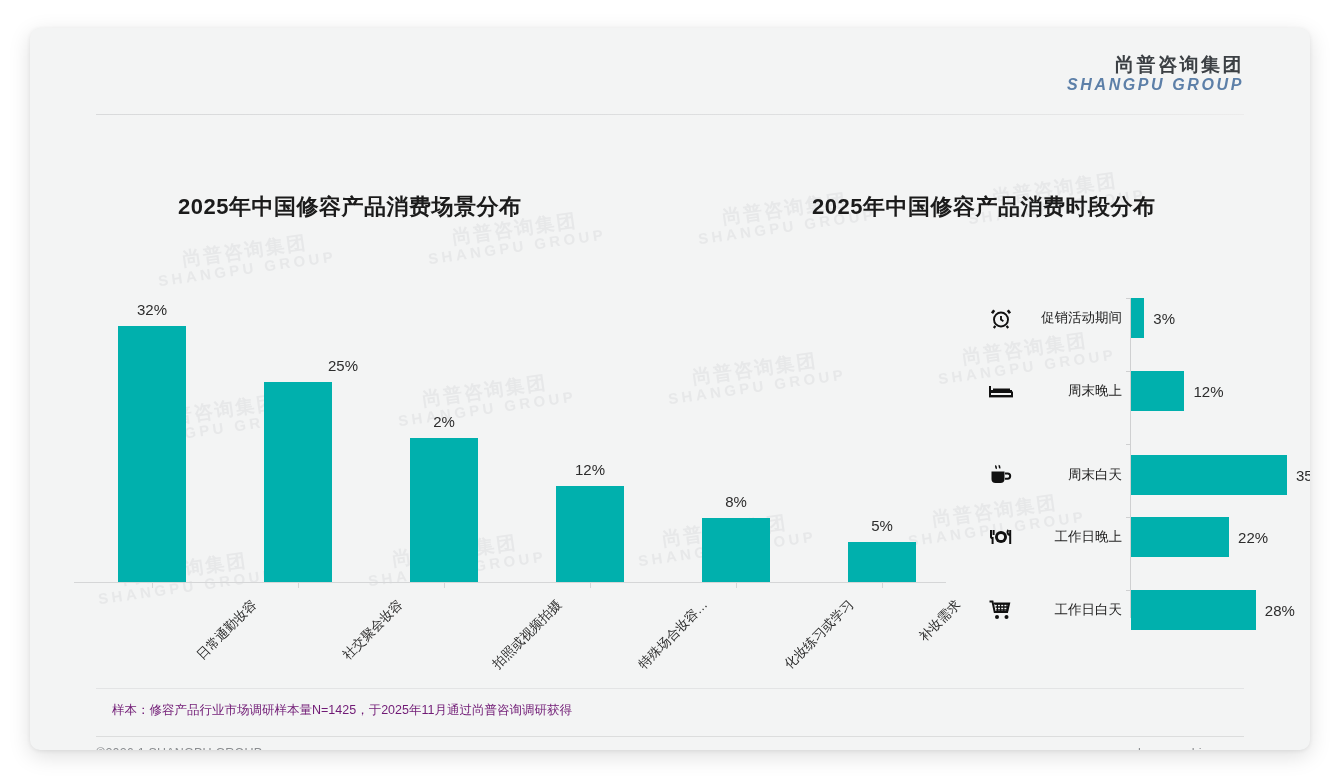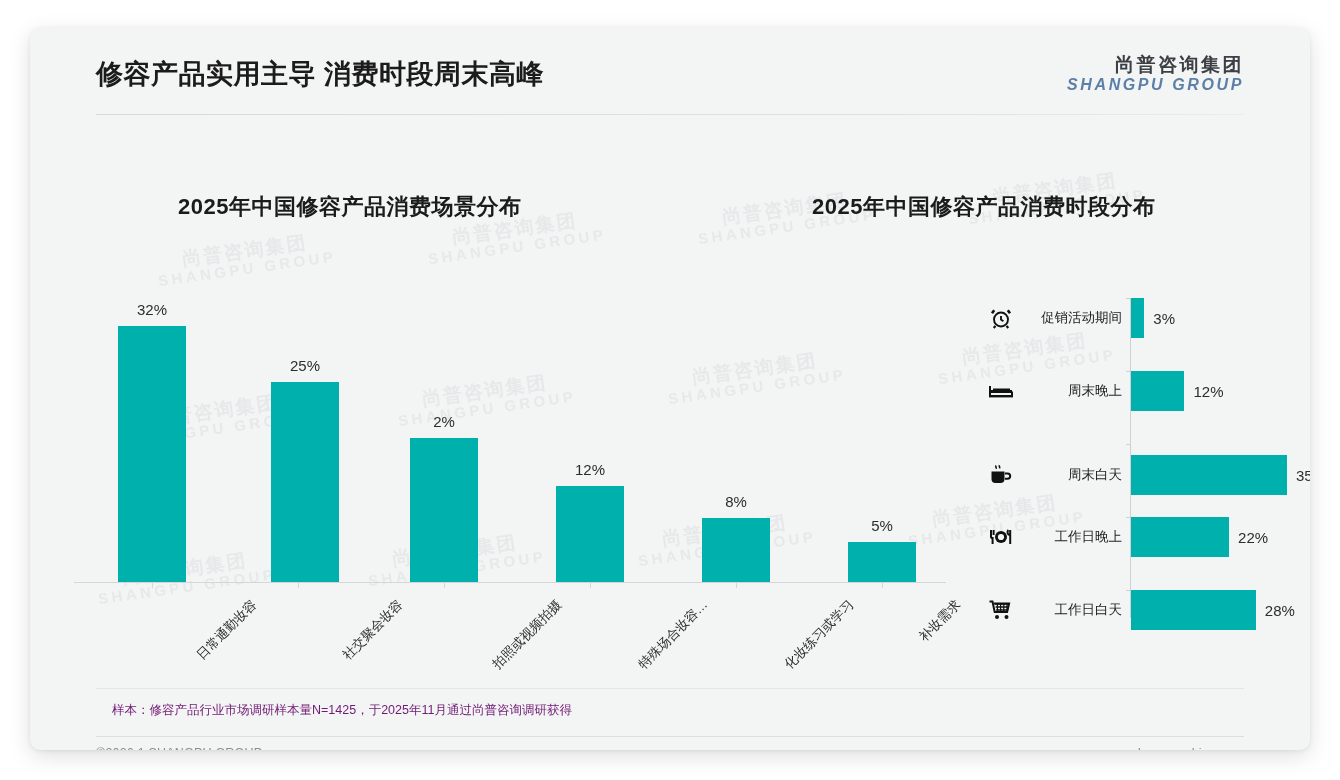--- a/index.html
+++ b/index.html
@@ -334,41 +334,40 @@
       <span class="wm-cn">尚普咨询集团</span>
       <span class="wm-en">SHANGPU GROUP</span>
     </div>
     <div class="wm" style="left:876px; top:472px;">
       <span class="wm-cn">尚普咨询集团</span>
       <span class="wm-en">SHANGPU GROUP</span>
     </div>
   </div>
 
   <div class="header">
-    <div class="main-title">修容产品实用主导 消费时段周末高峰</div>
     <div class="logo">
       <div class="logo-cn">尚普咨询集团</div>
       <div class="logo-en">SHANGPU GROUP</div>
     </div>
     <div class="header-rule"></div>
   </div>
 
   <div class="charts">
 
     <div class="chart-title" id="title-left">2025年中国修容产品消费场景分布</div>
     <div class="chart-title" id="title-right">2025年中国修容产品消费时段分布</div>
 
     <div class="vchart">
       <div class="v-baseline"></div>
 
       <div class="v-col" id="vcol0" style="left:44px;">
         <div class="v-val">32%</div>
         <div class="v-bar" id="vbar0" style="height: 256px; background: rgb(0, 176, 173);"></div>
       </div>
-      <div class="v-col" id="vcol1" style="left:197px;">
+      <div class="v-col" id="vcol1" style="left:190px;text-align:right;">
         <div class="v-val">25%</div>
         <div class="v-bar" id="vbar1" style="height: 200px; background: rgb(0, 176, 173);"></div>
       </div>
       <div class="v-col" id="vcol2" style="left:336px;">
         <div class="v-val">2%</div>
         <div class="v-bar" id="vbar2" style="height: 144px; background: rgb(0, 176, 173);"></div>
       </div>
       <div class="v-col" id="vcol3" style="left:482px;">
         <div class="v-val">12%</div>
         <div class="v-bar" id="vbar3" style="height: 96px; background: rgb(0, 176, 173);"></div>

